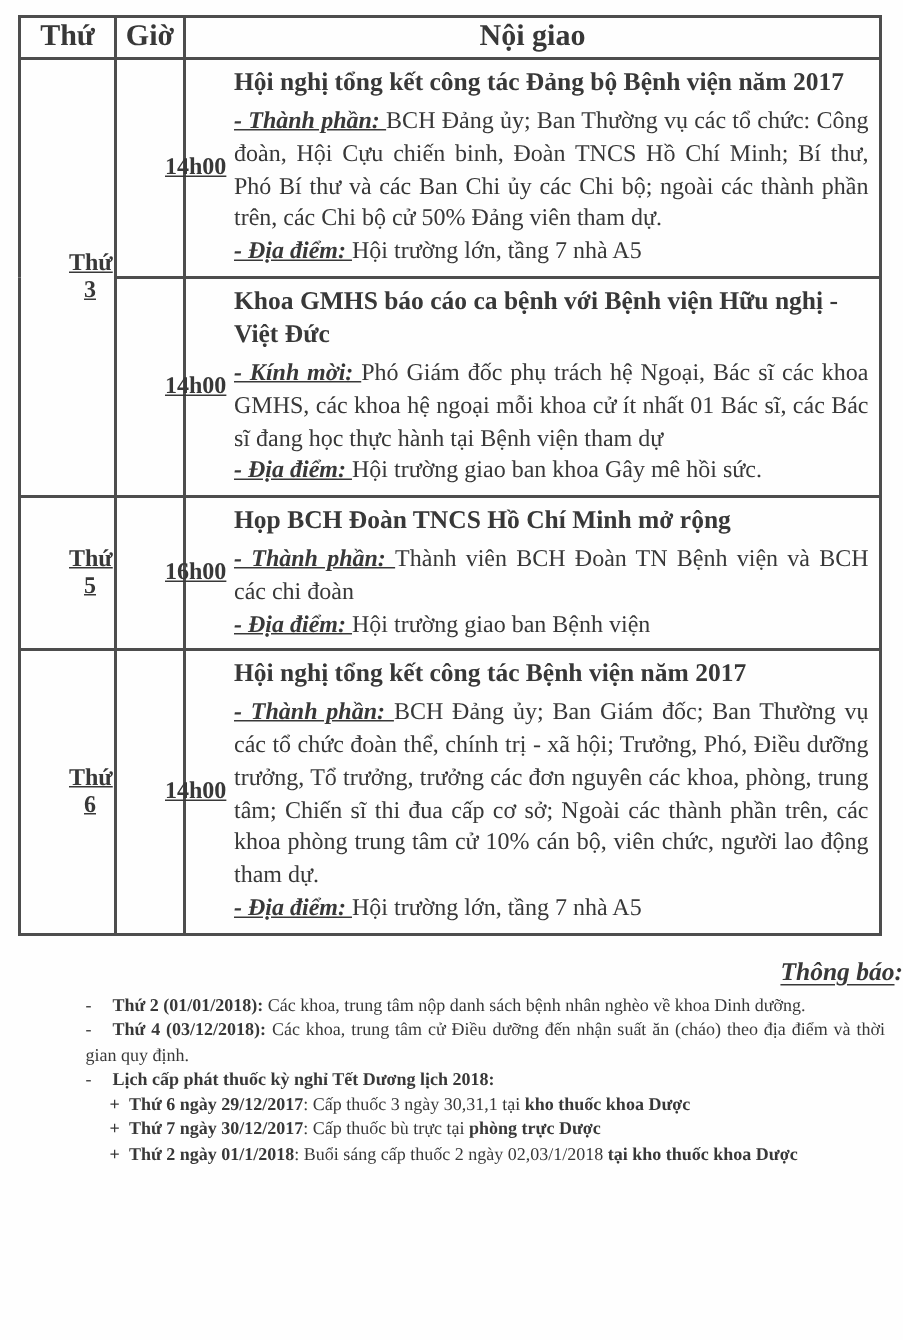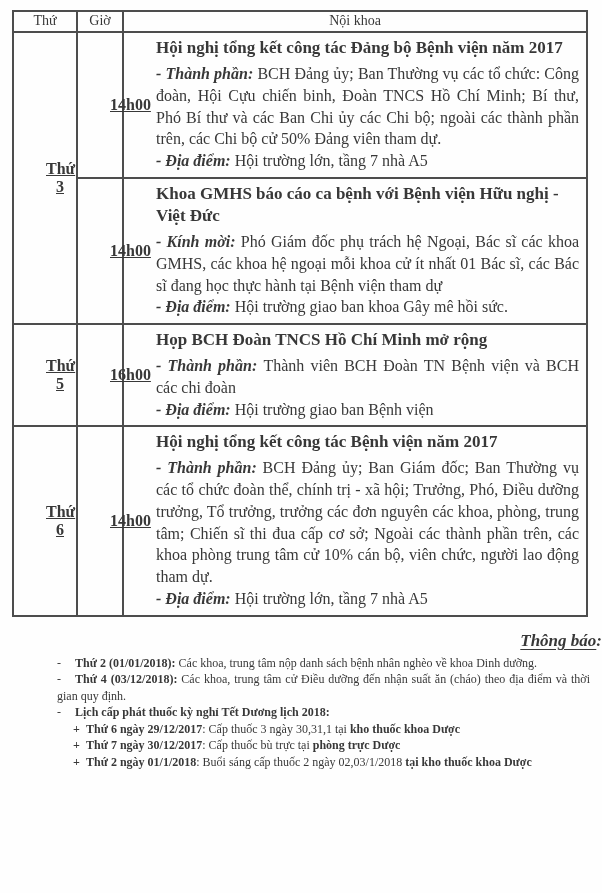--- a/index.html
+++ b/index.html
@@ -22,22 +22,22 @@
   }
   table.schedule col.c-day{width:64px;}
   table.schedule col.c-time{width:46px;}
   table.schedule col.c-content{width:464px;}
   table.schedule th,
   table.schedule td{
     border:2px solid #4d4d4d;
     padding-left:32px;
   }
   table.schedule th{
-    font-size:14px;
-    font-weight:normal;
+    font-size:20px;
+    font-weight:bold;
     text-align:center;
     padding:1px 2px 2px;
   }
   td.day-cell,td.time-cell{
     text-align:center;
     vertical-align:middle;
     font-weight:bold;
     font-size:16px;
     padding:2px;
     text-decoration:underline;
@@ -51,21 +51,21 @@
   }
   p.cell-title{
     margin:1px 0 4px 0;
     font-size:17px;
     font-weight:bold;
     text-align:left;
     line-height:1.3;
   }
   p.cell-body{margin:0;}
   .sb{font-weight:bold;}
-  .si{font-style:italic;}
+  .si{font-style:italic;text-decoration:underline;}
 
   
   .annc-heading{
     margin:14px 0 4px 14px;
     font-size:17px;
     font-weight:bold;
     font-style:italic;
     text-align:right;
   }
   .annc-heading .u{
@@ -93,21 +93,21 @@
   <table class="schedule">
     <colgroup>
       <col class="c-day">
         <col class="c-time">
         <col class="c-content">
     </colgroup>
     <thead>
       <tr id="header-row">
           <th>Thứ</th>
           <th>Giờ</th>
-          <th>Nội khoa</th>
+          <th>Nội giao</th>
         </tr>
     </thead>
     <tbody id="schedule-body">
         <tr>
           <td class="day-cell" rowspan="2">Thứ 3</td>
           <td class="time-cell">14h00</td>
           <td class="content-cell">
             <p class="cell-title"><span class="sb ">Hội nghị tổng kết công tác Đảng bộ Bệnh viện năm 2017</span></p>
             <p class="cell-body"><span class="sb si">- Thành phần: </span><span>BCH Đảng ủy; Ban Thường vụ các tổ chức: Công đoàn, Hội Cựu chiến binh, Đoàn TNCS Hồ Chí Minh; Bí thư, Phó Bí thư và các Ban Chi ủy các Chi bộ; ngoài các thành phần trên, các Chi bộ cử 50% Đảng viên tham dự.</span></p>
             <p class="cell-body"><span class="sb si">- Địa điểm: </span><span>Hội trường lớn, tầng 7 nhà A5</span></p>

